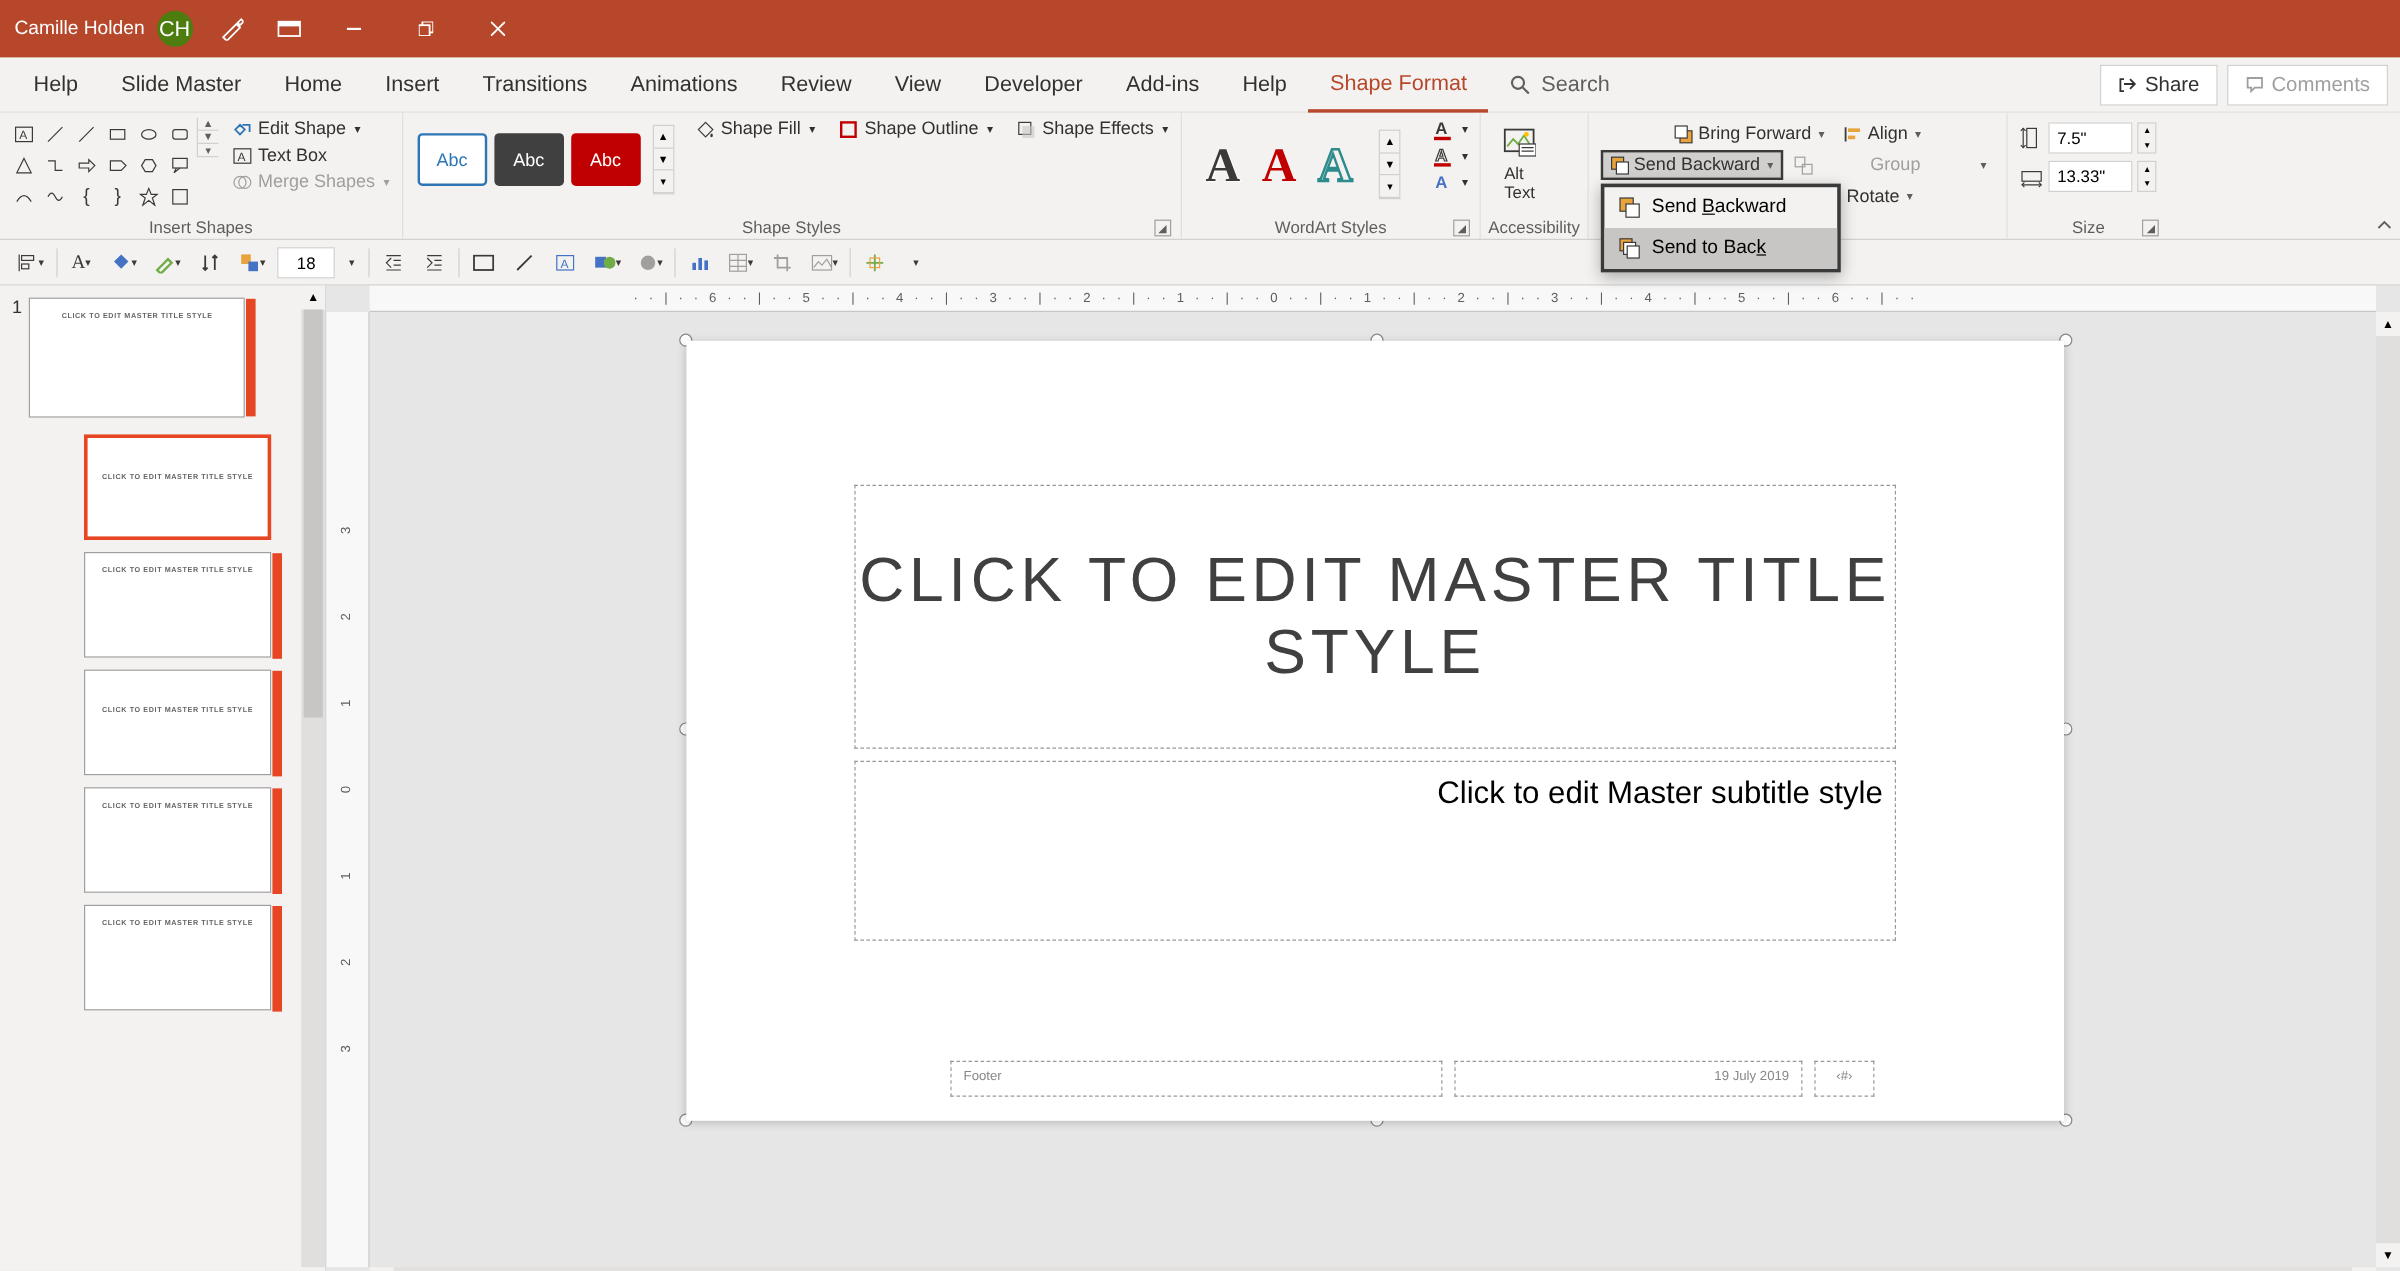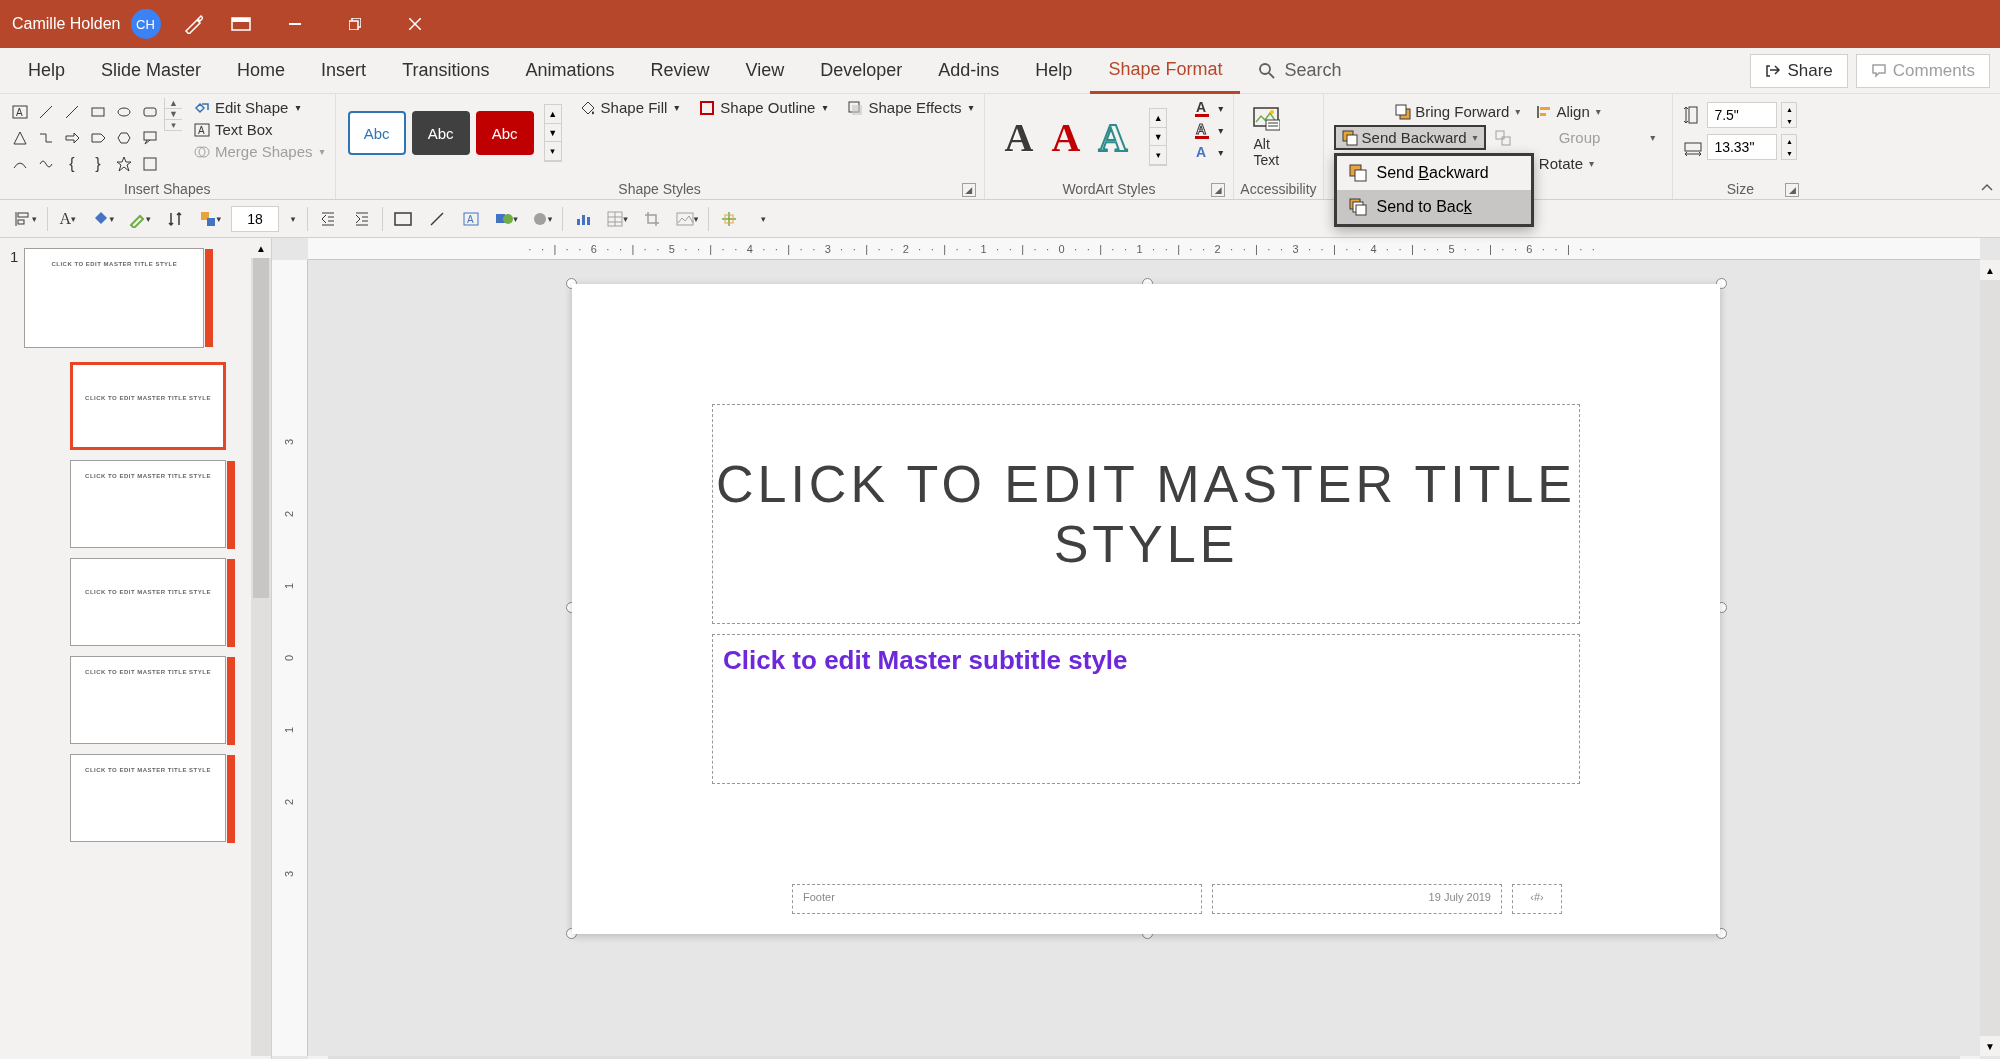--- a/index.html
+++ b/index.html
@@ -2,21 +2,21 @@
 <html><head>
 <meta charset="utf-8">
 <style>
 * { margin: 0; padding: 0; box-sizing: border-box; font-family: "Segoe UI", Arial, sans-serif; }
 body { background: #e6e6e6; overflow: hidden; width: 2000px; height: 1059px; }
 
 
 .titlebar { background: #b7472a; height: 48px; display: flex; align-items: center; color: white; font-size: 16px; }
 .titlebar .center { flex: 1; text-align: center; }
 .titlebar .user { display: flex; align-items: center; gap: 10px; padding-right: 8px; }
-.titlebar .avatar { width: 30px; height: 30px; border-radius: 50%; background: #3b82f6; display: flex; align-items: center; justify-content: center; font-size: 13px; }
+.titlebar .avatar { width: 30px; height: 30px; border-radius: 50%; background: #4d7c0f; display: flex; align-items: center; justify-content: center; font-size: 18px; }
 .titlebar .win-btns { display: flex; gap: 0; }
 .titlebar .win-btn { width: 60px; height: 48px; display: flex; align-items: center; justify-content: center; cursor: pointer; }
 .titlebar .icon-btn { width: 48px; height: 48px; display: flex; align-items: center; justify-content: center; cursor: pointer; }
 
 
 .ribbon-tabs { background: #f3f2f1; height: 46px; display: flex; align-items: center; padding: 0 10px; border-bottom: 1px solid #e1dfdd; }
 .ribbon-tabs .tab { padding: 0 18px; height: 46px; display: flex; align-items: center; font-size: 18px; color: #323130; cursor: pointer; }
 .ribbon-tabs .tab.active { color: #b7472a; border-bottom: 3px solid #b7472a; }
 .ribbon-tabs .search { display: flex; align-items: center; gap: 8px; padding: 0 18px; font-size: 18px; color: #605e5c; }
 .ribbon-tabs .spacer { flex: 1; }
@@ -106,21 +106,21 @@
 .thumb-layout .img .accent { position: absolute; right: -10px; top: 0; width: 8px; height: 88px; background: #e74625; }
 .thumb-text { font-size: 6px; text-align: center; padding-top: 30px; color: #666; font-weight: bold; letter-spacing: 0.5px; }
 
 .editor-area { flex: 1; background: #e6e6e6; position: relative; overflow: hidden; }
 .ruler-h { position: absolute; top: 0; left: 36px; right: 20px; height: 22px; background: #f8f8f8; border-bottom: 1px solid #c8c6c4; font-size: 11px; color: #605e5c; display: flex; align-items: center; overflow: hidden; }
 .ruler-v { position: absolute; top: 22px; left: 0; width: 36px; bottom: 20px; background: #f8f8f8; border-right: 1px solid #c8c6c4; font-size: 11px; color: #605e5c; display: flex; flex-direction: column; align-items: center; justify-content: center; overflow: hidden; }
 .ruler-v span { transform: rotate(-90deg); display: block; margin: 30px 0; }
 .slide-canvas { position: absolute; top: 46px; left: 300px; width: 1148px; height: 650px; background: white; box-shadow: 0 2px 8px rgba(0,0,0,0.2); }
 .sel-handle { position: absolute; width: 11px; height: 11px; border: 1px solid #888; border-radius: 50%; background: white; }
 .title-ph { position: absolute; top: 120px; left: 140px; right: 140px; height: 220px; border: 1px dashed #999; display: flex; align-items: center; justify-content: center; font-size: 52px; color: #404040; text-align: center; font-family: "Arial Black", sans-serif; letter-spacing: 4px; }
-.subtitle-ph { position: absolute; top: 350px; left: 140px; right: 140px; height: 150px; border: 1px dashed #999; padding: 10px; font-size: 26px; color: #6d28d9; text-align: left; font-weight: bold; }
+.subtitle-ph { position: absolute; top: 350px; left: 140px; right: 140px; height: 150px; border: 1px dashed #999; padding: 10px; font-size: 26px; color: #000000; text-align: right; }
 .footer-ph { position: absolute; bottom: 20px; height: 30px; border: 1px dashed #999; font-size: 11px; color: #888; padding: 6px 10px; }
 .footer-left { left: 220px; width: 410px; }
 .footer-mid { left: 640px; width: 290px; text-align: right; }
 .footer-right { left: 940px; width: 50px; text-align: center; }
 .hscroll { position: absolute; bottom: 0; left: 36px; right: 20px; height: 20px; background: #f3f2f1; display: flex; }
 .hscroll .arrow { width: 20px; display: flex; align-items: center; justify-content: center; font-size: 10px; cursor: pointer; }
 .hscroll .track { flex: 1; background: #e1dfdd; }
 .vscroll2 { position: absolute; top: 22px; right: 0; bottom: 20px; width: 20px; background: #f3f2f1; display: flex; flex-direction: column; }
 .vscroll2 .arrow { height: 20px; display: flex; align-items: center; justify-content: center; font-size: 10px; cursor: pointer; }
 .vscroll2 .track { flex: 1; background: #e1dfdd; }

